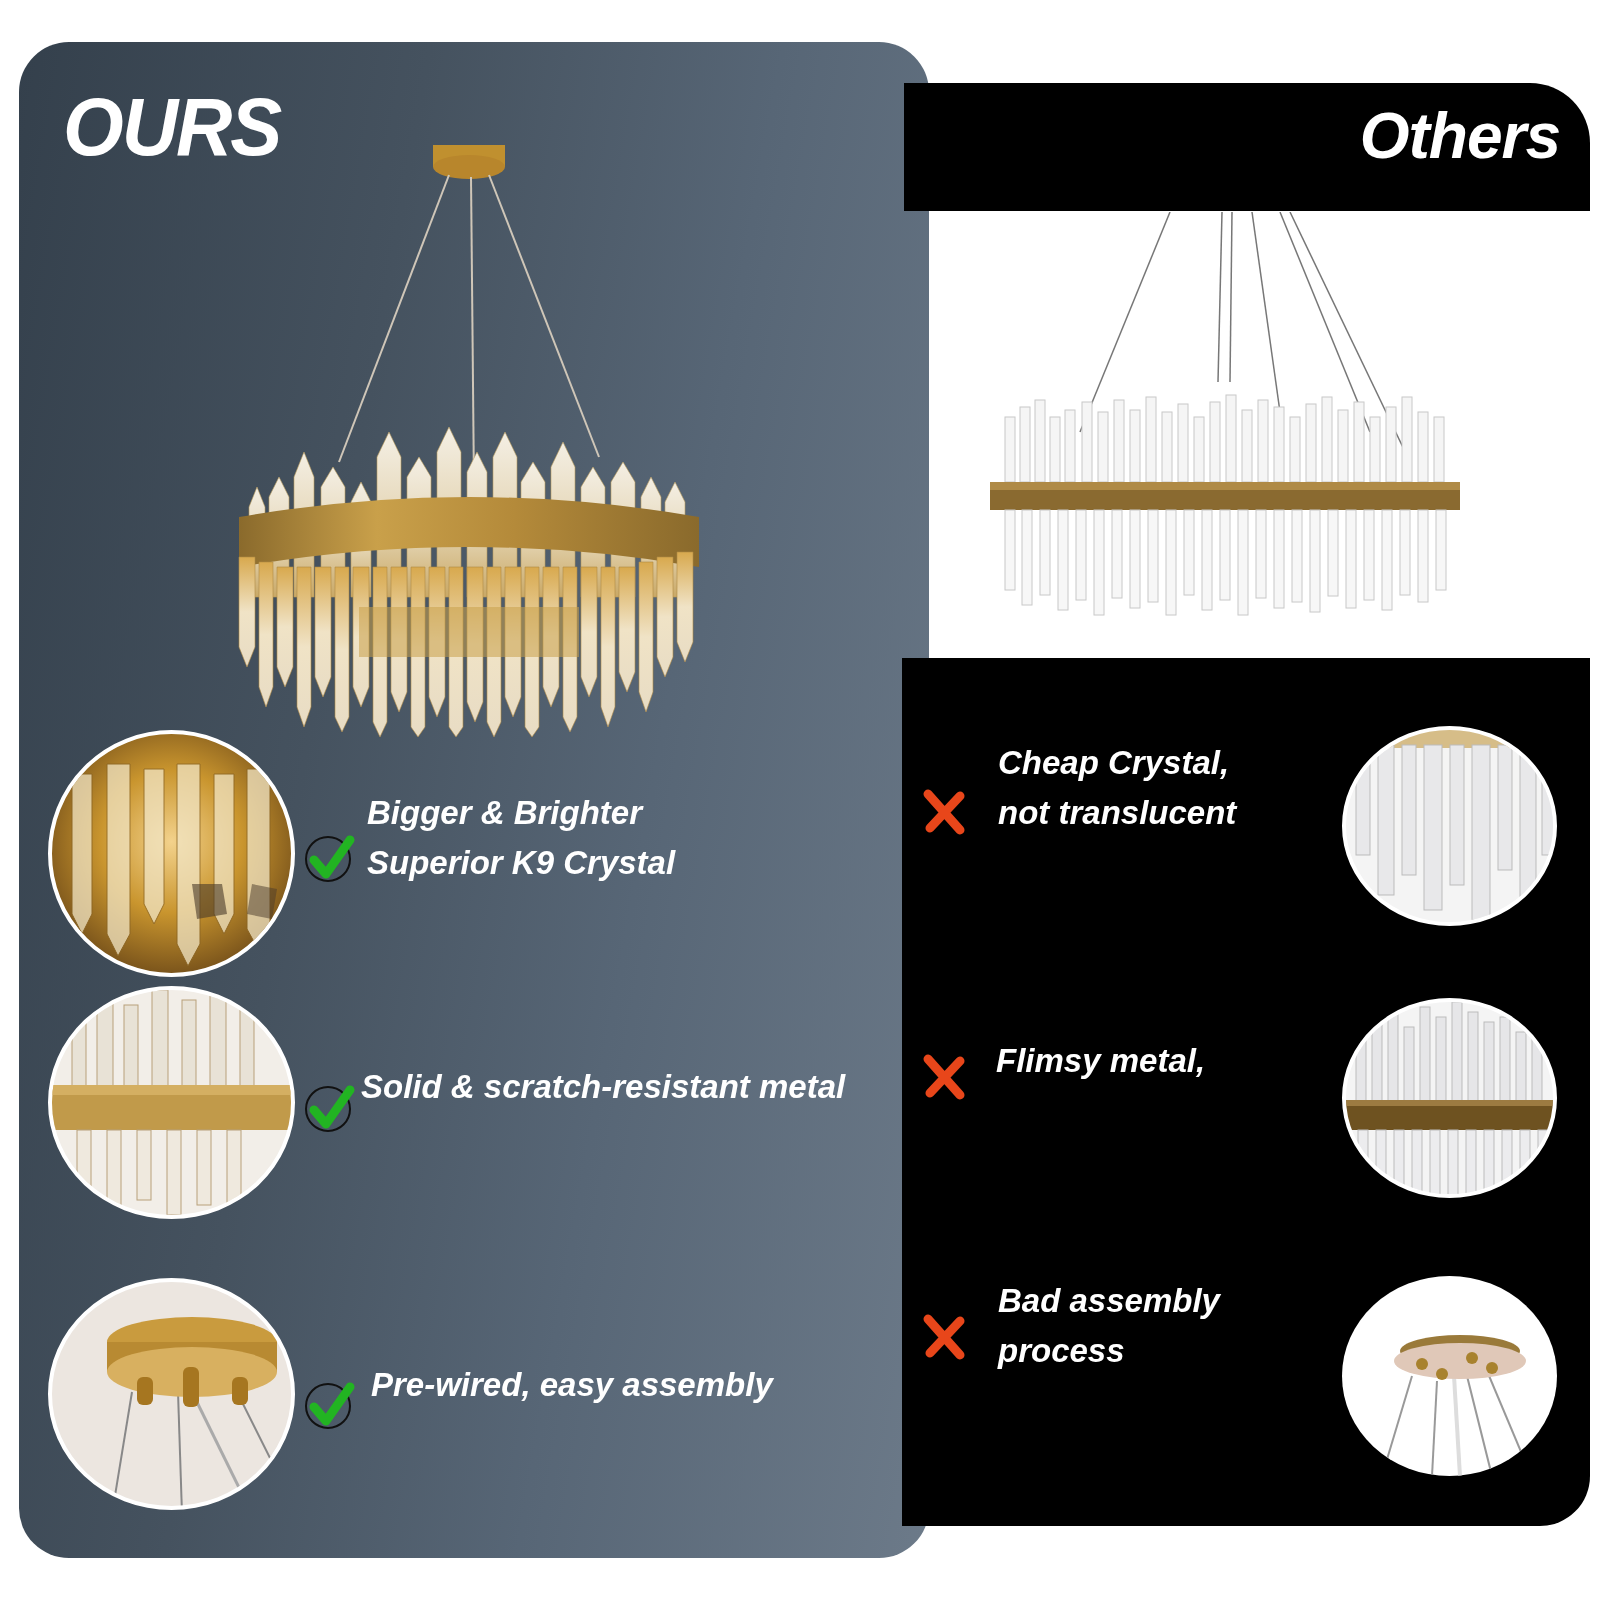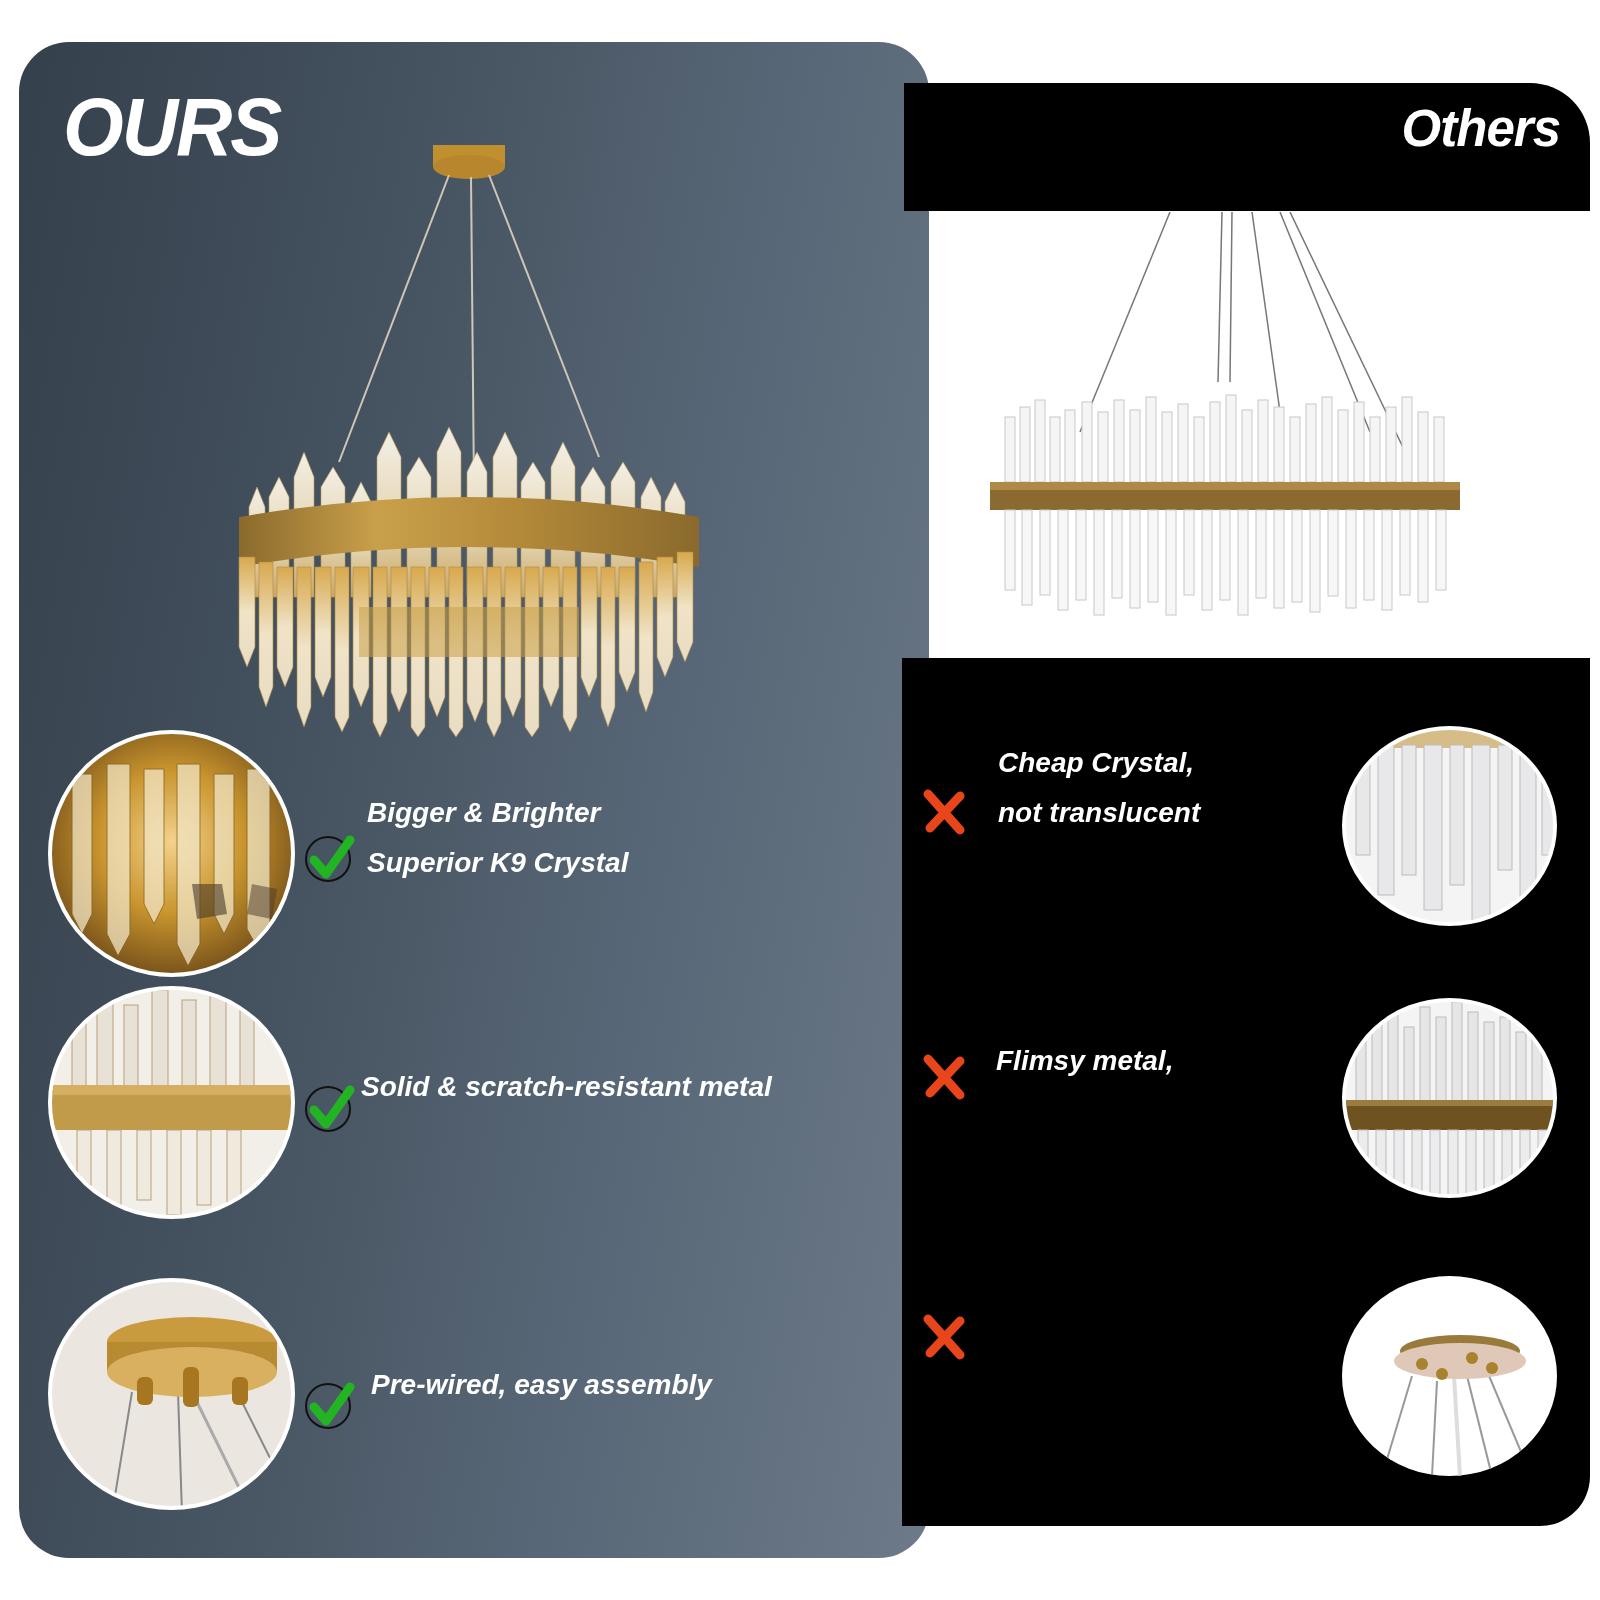--- a/index.html
+++ b/index.html
@@ -17,29 +17,29 @@
     position: absolute; left: 44px; top: 40px; color: #fff;
     font-size: 78px; font-weight: bold; font-style: italic; letter-spacing: -2px;
     transform: scaleY(1.05);
   }
   .others-header {
     position: absolute; left: 904px; top: 83px; width: 686px; height: 128px;
     background: #000; border-top-right-radius: 60px;
   }
   .others-title {
     position: absolute; right: 30px; top: 16px; color: #fff;
-    font-size: 51px; font-weight: bold; font-style: italic; letter-spacing: -1px;
+    font-size: 64px; font-weight: bold; font-style: italic; letter-spacing: -1px;
   }
   .others-body {
     position: absolute; left: 902px; top: 658px; width: 688px; height: 868px;
     background: #000; border-bottom-right-radius: 50px;
   }
   .feature-text {
     position: absolute; color: #fff; font-weight: bold; font-style: italic;
-    font-size: 28px; line-height: 50px; white-space: nowrap;
+    font-size: 33px; line-height: 50px; white-space: nowrap;
   }
   .circle {
     position: absolute; border-radius: 50%; border: 4px solid #fff; overflow: hidden; box-sizing: border-box;
   }
   .check-wrap { position: absolute; width: 52px; height: 52px; }
   .cross-wrap { position: absolute; width: 48px; height: 48px; }
   svg { display: block; }
 </style>
 </head>
 <body>
@@ -352,20 +352,24 @@
         <rect x="192" y="128" width="10" height="70"></rect>
       </g>
     </svg>
   </div>
 
   <div class="cross-wrap" style="left:18px;top:655px;">
     <svg width="48" height="48" viewBox="0 0 48 48">
       <path d="M8,6 L40,42 M40,8 L10,40" stroke="#e8461a" stroke-width="9" stroke-linecap="round"></path>
     </svg>
   </div>
+  <div class="feature-text" style="left:96px;top:618px;">
+    <div>Bad assembly</div>
+    <div>process</div>
+  </div>
   <div class="circle" style="left:440px;top:618px;width:215px;height:200px;background:#ffffff;border:none;">
     <svg width="215" height="200" viewBox="0 0 215 200">
       <line x1="70" y1="100" x2="40" y2="200" stroke="#999" stroke-width="2"></line>
       <line x1="95" y1="105" x2="90" y2="200" stroke="#999" stroke-width="2"></line>
       <line x1="112" y1="100" x2="118" y2="200" stroke="#ddd" stroke-width="4"></line>
       <line x1="125" y1="100" x2="150" y2="200" stroke="#999" stroke-width="2"></line>
       <line x1="145" y1="95" x2="185" y2="190" stroke="#999" stroke-width="2"></line>
       <ellipse cx="118" cy="75" rx="60" ry="16" fill="#9a7a3a"></ellipse>
       <ellipse cx="118" cy="85" rx="66" ry="18" fill="#e0c8b8"></ellipse>
       <circle cx="80" cy="88" r="6" fill="#a8822e"></circle>

